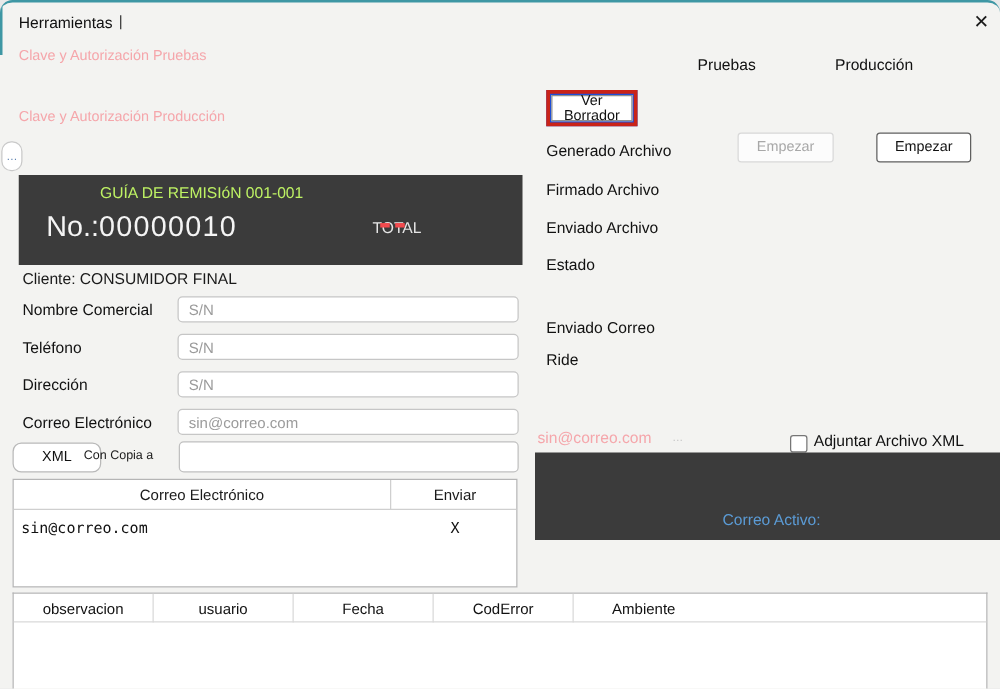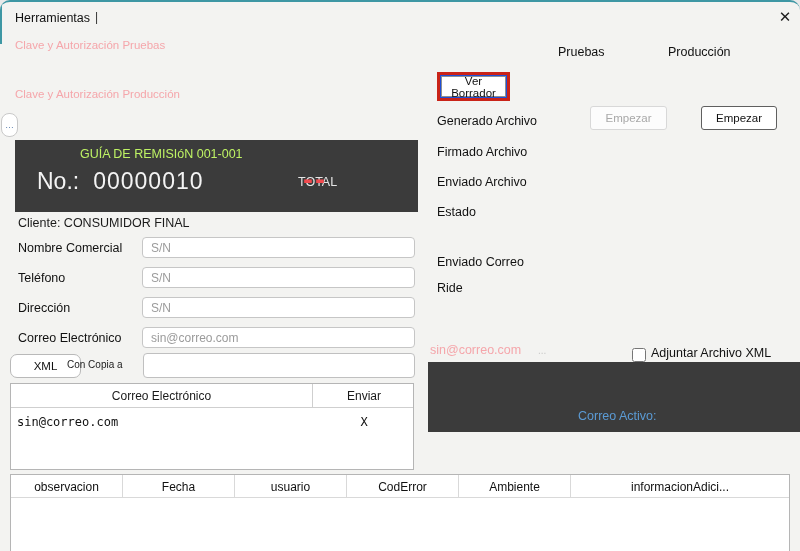--- a/index.html
+++ b/index.html
@@ -32,21 +32,21 @@
     font-size:11.5px; color:#111; display:flex; align-items:center; justify-content:center;
     font-family:"Liberation Sans", sans-serif; }
   .statlbl { left:437px; font-size:12.5px; color:#111; }
   .btn { height:24px; border-radius:3px; font-size:11.5px; display:flex; align-items:center; justify-content:center; font-family:"Liberation Sans", sans-serif; }
   .btn-disabled { left:590px; top:104px; width:77px; background:#fcfcfc; border:1px solid #d8d8d8; color:#a8a8a8; }
   .btn-enabled { left:701px; top:104px; width:76px; background:#ffffff; border:1px solid #5f5f5f; color:#111; }
   .doc-panel { left:15px; top:138px; width:403px; height:72px; background:#3b3b3b; }
   .doc-title { position:absolute; left:28px; top:7px; color:#bef264; font-size:12.5px;margin-left:37px; }
   .doc-total { position:absolute; left:283px; top:7px; color:#e5e5e5; font-size:12.5px;margin-top:28px; }
   .doc-no { position:absolute; left:22px; top:28px; color:#f4f4f4; font-size:23px; }
-  .doc-no .num { margin-left:14px; letter-spacing:1px; }
+  .doc-no .num { letter-spacing:1px; }
   .doc-dashes { position:absolute; left:288px; top:22px; color:#f24a4e; font-size:30px; font-weight:bold; letter-spacing:2px; }
   .cliente { left:18px; top:214px; font-size:12.5px; }
   .flabel { left:18px; font-size:12.5px; color:#111; }
   .finput { left:142px; width:273px; height:21px; background:#fff; border:1px solid #c6c6c6;
     border-radius:4px; color:#9b9b9b; font-size:12px; padding:0 8px;
     font-family:"Liberation Sans", sans-serif; outline:none; }
   .xml-btn { left:10px; top:352px; width:71px; height:24px; background:#fff; border:1px solid #b9b9b9;
     border-radius:7px; font-size:11.5px; color:#111; display:flex; align-items:center; justify-content:center;
     font-family:"Liberation Sans", sans-serif; }
   .cc-label { left:67px; top:357px; font-size:10px; }
@@ -143,20 +143,19 @@
   <input type="checkbox" class="abs chk" style="">
   <div class="abs adj-label">Adjuntar Archivo XML</div>
 
   <div class="abs correo-panel">
     <div class="correo-activo">Correo Activo:</div>
   </div>
 
   <div class="abs log-table">
     <div class="lt-header">
       <div class="lt-h w112">observacion</div>
+      <div class="lt-h w112">usuario</div>
       <div class="lt-h w112">Fecha</div>
-      <div class="lt-h w112">usuario</div>
       <div class="lt-h w112">CodError</div>
       <div class="lt-h w112">Ambiente</div>
-      <div class="lt-h wlast">informacionAdici...</div>
     </div>
   </div>
 </div>
 
 </body></html>

